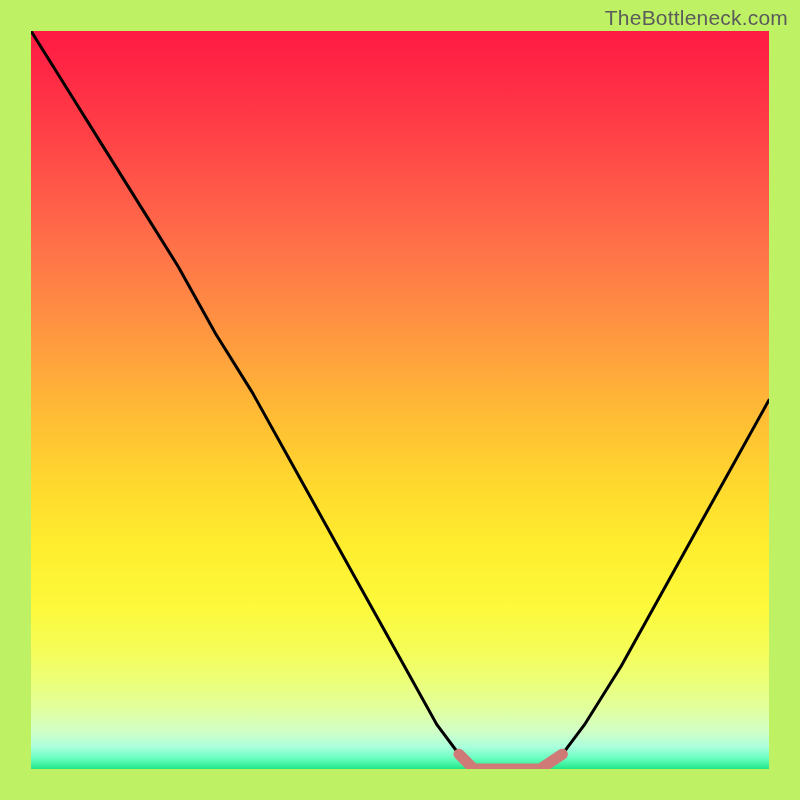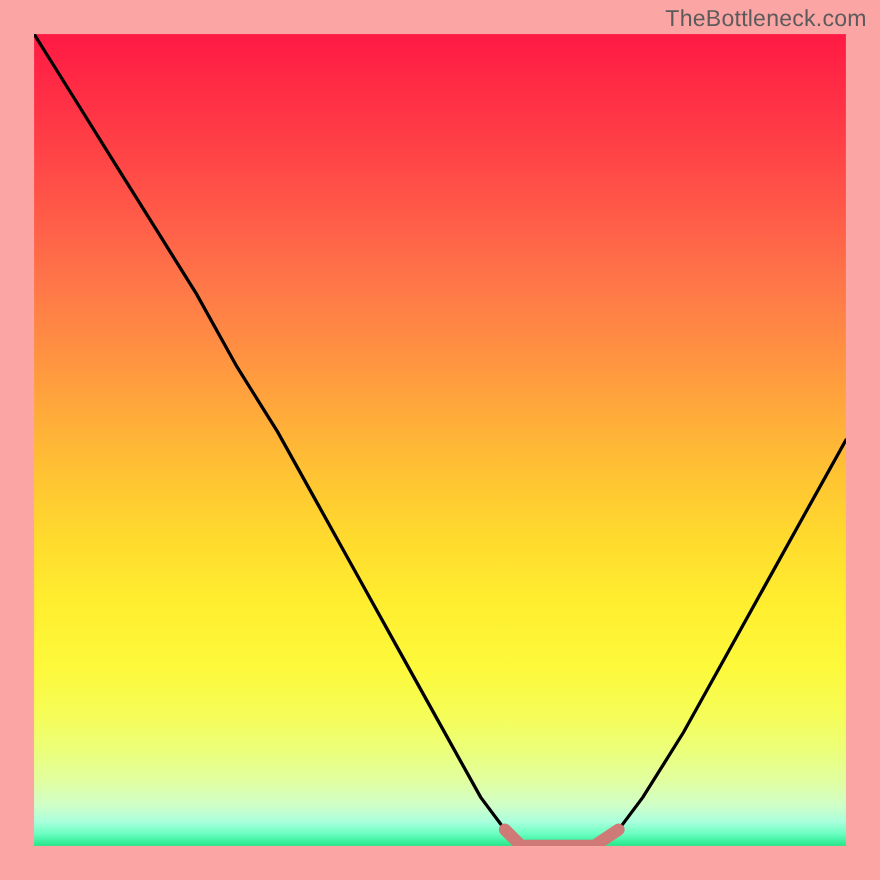--- a/index.html
+++ b/index.html
@@ -8,21 +8,21 @@
     width: 800px;
     height: 800px;
     background: #000;
     overflow: hidden;
     font-family: Arial, Helvetica, sans-serif;
   }
   .frame {
     position: relative;
     width: 800px;
     height: 800px;
-    background: #fca5a5;
+    background: #bef264;
   }
   .plot-area {
     position: absolute;
     left: 31px;
     top: 31px;
     width: 738px;
     height: 738px;
     
     background: linear-gradient(
       to bottom,

